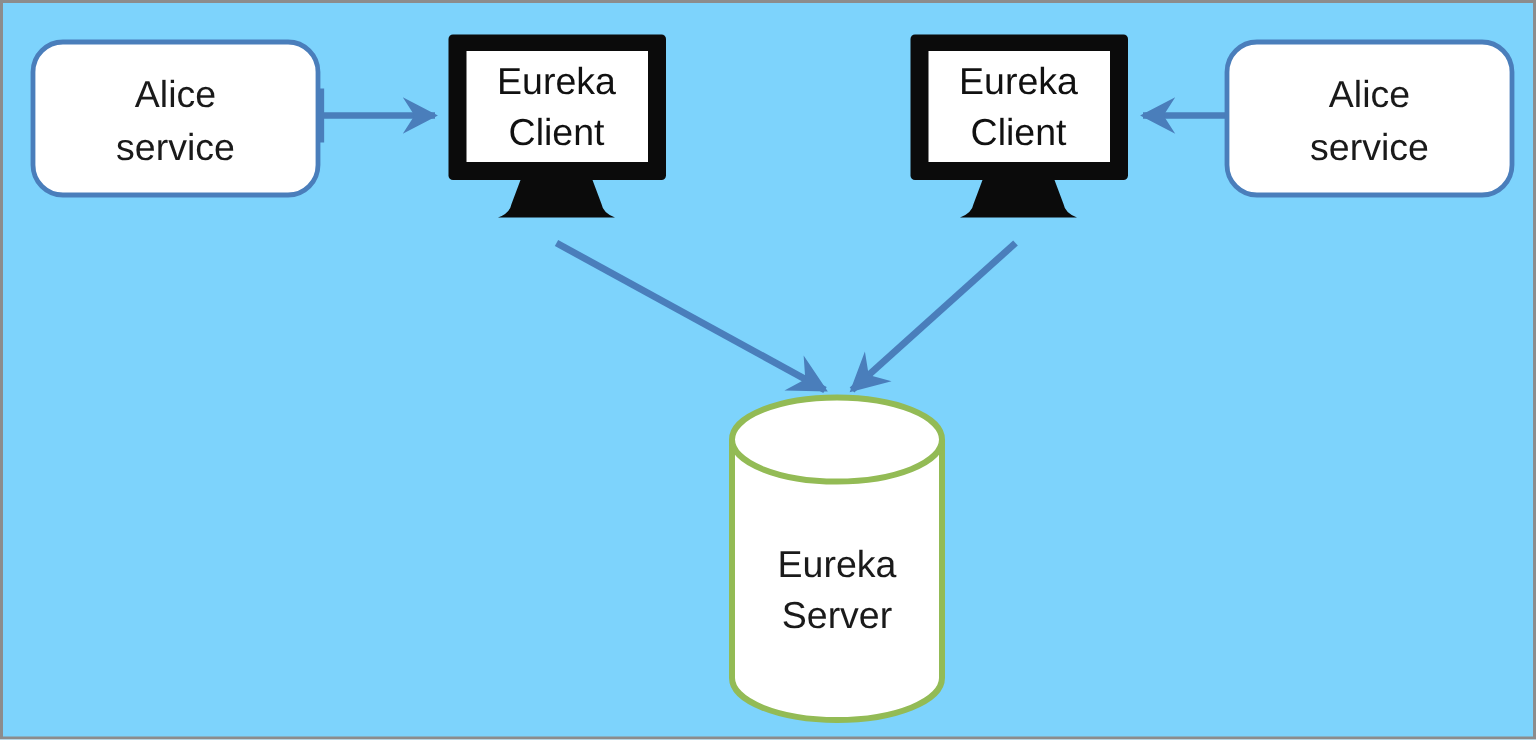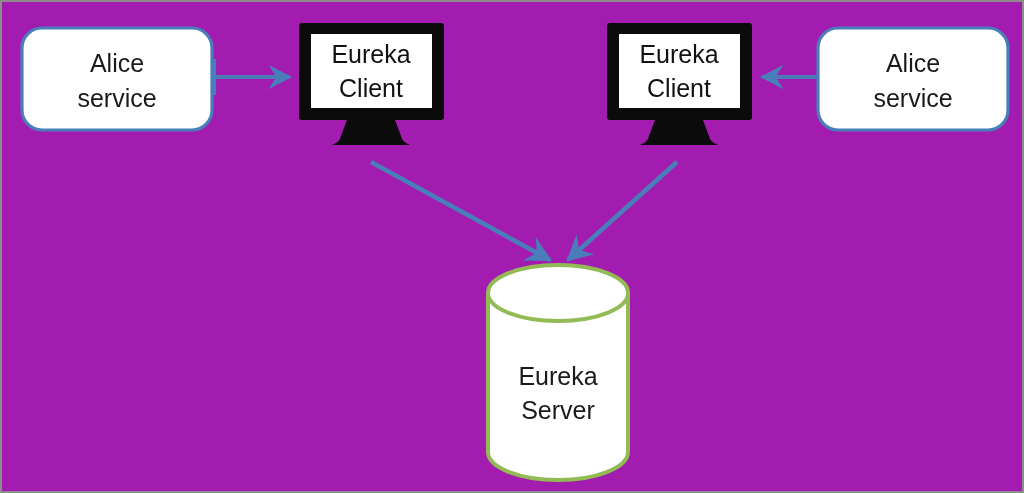--- a/index.html
+++ b/index.html
@@ -7,21 +7,21 @@
     padding: 0;
     background: #ffffff;
   }
   body {
     font-family: "Liberation Sans", sans-serif;
   }
   #canvas {
     position: relative;
     width: 1024px;
     height: 493px;
-    background: #a21caf;
+    background: #7dd3fc;
     box-sizing: border-box;
     border: 2px solid #8c8c8c;
     overflow: hidden;
   }
   #diagram-svg {
     position: absolute;
     left: 0;
     top: 0;
     width: 1024px;
     height: 493px;

